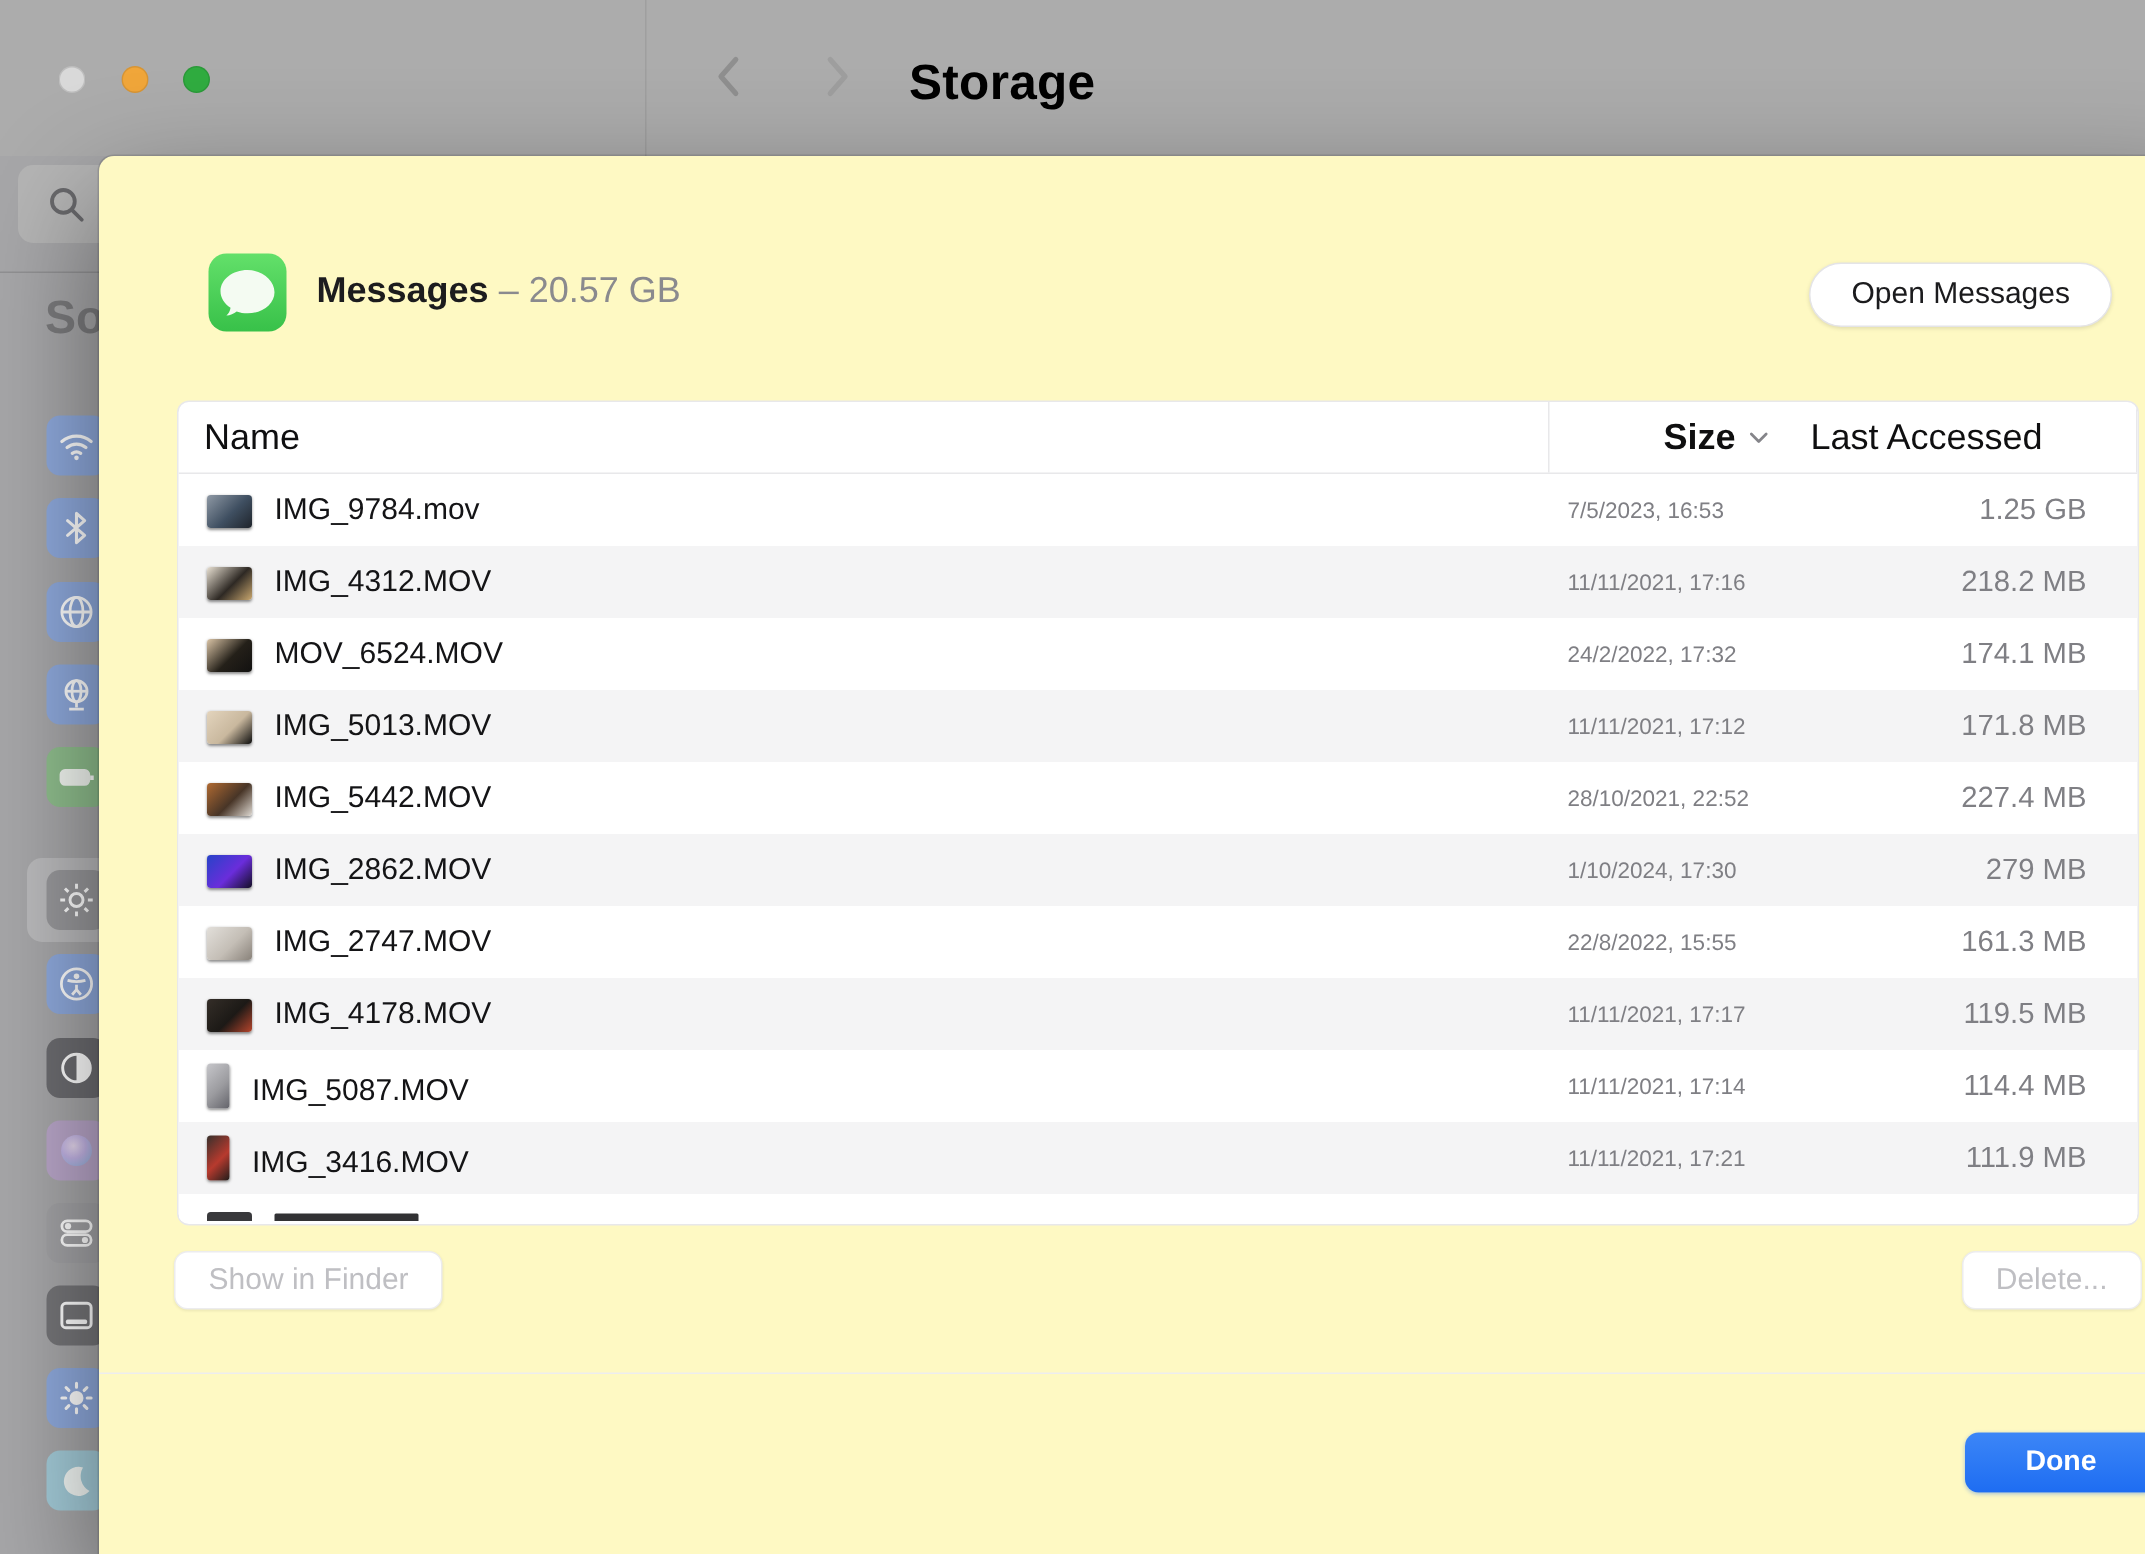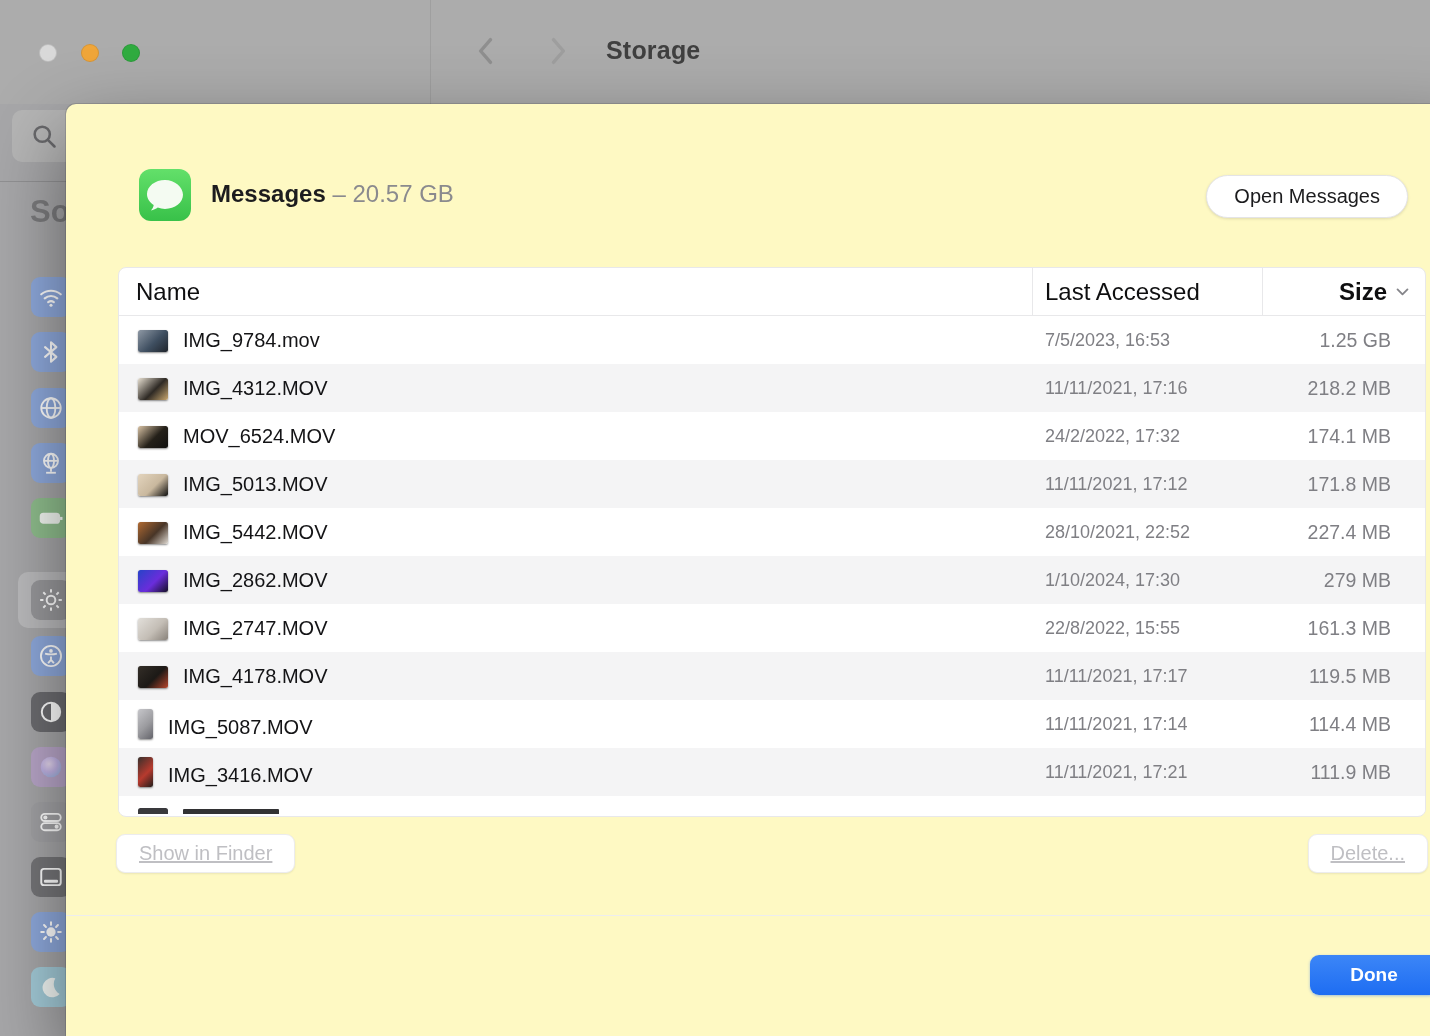--- a/index.html
+++ b/index.html
@@ -14,21 +14,21 @@
   
   .bg-titlebar { position:absolute; left:0; top:0; width:1430px; height:104px; background:#acacac; }
   .bg-titlebar .seam { position:absolute; left:430px; top:0; width:1px; height:104px; background:rgba(0,0,0,0.07); }
   .traffic { position:absolute; top:44px; width:18px; height:18px; border-radius:50%; }
   .t-close { left:39px;  background:#d9d9d9; border:1px solid rgba(0,0,0,0.12); }
   .t-min   { left:81px;  background:#f0a63a; border:1px solid rgba(0,0,0,0.10); }
   .t-zoom  { left:122px; background:#30ac40; border:1px solid rgba(0,0,0,0.10); }
   .nav-chevron { position:absolute; top:34px; width:34px; height:34px; color:#8f8f8f; }
   .nav-back    { left:470px; }
   .nav-forward { left:540px; color:#9e9e9e; }
-  .bg-title { position:absolute; left:606px; top:36px; font-size:25px; font-weight:700; color:#404040; letter-spacing:.2px; }
+  .bg-title { position:absolute; left:606px; top:36px; font-size:33px; font-weight:700; color:#000000; letter-spacing:.2px; }
 
   .bg-sidebar { position:absolute; left:0; top:104px; width:430px; height:932px; background:#a7a7a9; }
   .search-pill { position:absolute; left:12px; top:6px; width:150px; height:52px; border-radius:10px; background:#b5b5b5; }
   .search-pill svg { position:absolute; left:18px; top:12px; width:28px; height:28px; color:#69696c; }
   .sb-divider { position:absolute; left:0; top:77px; width:430px; height:1px; background:rgba(0,0,0,0.13); }
   .profile-text { position:absolute; left:30px; top:90px; font-size:31px; font-weight:600; color:#7b7b7d; }
   .icon-tile { position:absolute; left:31px; width:40px; height:40px; border-radius:9px;
                display:flex; align-items:center; justify-content:center; }
   .icon-tile svg { width:26px; height:26px; color:#ffffff; }
   .tile-highlight { position:absolute; left:18px; top:468px; width:412px; height:56px; border-radius:10px; background:rgba(255,255,255,0.22); }
@@ -58,35 +58,35 @@
   .thead { display:flex; height:48px; align-items:stretch; border-bottom:1px solid #e8e8ea; font-size:24px; color:#0f0f10; }
   .th { display:flex; align-items:center; }
   .th-name { flex:1; padding-left:17px; border-right:1px solid #e8e8ea; }
   .th-accessed { width:230px; padding-left:12px; border-right:1px solid #e8e8ea; }
   .th-size { width:162px; justify-content:flex-end; padding-right:14px; font-weight:700; gap:7px; }
   .th-size svg { width:17px; height:17px; color:#85858a; }
   .tbody { height:500px; overflow:hidden; }
   .row { display:flex; height:48px; align-items:center; font-size:20px; }
   .row:nth-child(even) { background:#f4f4f5; }
   .cell-name { flex:1; display:flex; align-items:flex-end; padding-left:19px; gap:15px; color:#141416; }
-  .cell-accessed { width:230px; padding-left:12px; color:#7f7f84; font-size:18px; }
+  .cell-accessed { width:230px; padding-left:12px; color:#7f7f84; font-size:15px; }
   .cell-size { width:162px; text-align:right; padding-right:34px; color:#7f7f84; font-size:19.5px; }
   .thumb { width:30px; height:22px; border-radius:2.5px; box-shadow:0 1px 2px rgba(0,0,0,0.45); flex:0 0 auto; }
   .thumb.portrait { width:15px; height:30px; }
   .partial-row { position:relative; height:18px; background:#fff; overflow:hidden; }
   .partial-row .p-thumb { position:absolute; left:19px; top:12px; width:30px; height:24px; background:#39393c; border-radius:2.5px; }
   .partial-row .p-text { position:absolute; left:64px; top:13px; width:96px; height:6px; background:#323234; border-radius:1px; }
 
   
   .ghost-btn {
     position:absolute; top:730px; height:39px; padding:0 22px;
     border:1px solid #ececee; border-radius:9px; background:#fff;
     box-shadow:0 1px 2px rgba(0,0,0,0.08);
     font-size:20px; color:#bfbfc3; font-family:inherit;
-    display:flex; align-items:center;text-decoration:underline;
+    display:flex; align-items:center;
   }
   .finder-btn { left:50px; }
   .delete-btn { right:50px; }
   .sheet-divider { position:absolute; left:0; right:0; top:811px; height:1px; background:#ededef; }
   .done-btn {
     position:absolute; right:40px; top:851px; width:128px; height:40px;
     border:none; border-radius:9px;
     background:linear-gradient(#3c86f7,#1e6df2);
     color:#ffffff; font-size:19px; font-weight:600; font-family:inherit; cursor:pointer;
     box-shadow:0 1px 3px rgba(30,109,242,0.4);
@@ -229,27 +229,27 @@
 
   <div class="sheet-title">
     <span>Messages</span><span class="size-info"> – 20.57 GB</span>
   </div>
 
   <button class="open-btn">Open Messages</button>
 
   <div class="table">
     <div class="thead">
       <div class="th th-name">Name</div>
-      <div class="th th-accessed">Last Accessed</div>
       <div class="th th-size">
         <span>Size</span>
         <svg viewBox="0 0 24 24" fill="none" stroke="currentColor" stroke-width="2.6" stroke-linecap="round" stroke-linejoin="round">
             <polyline points="5,9 12,16 19,9"></polyline>
           </svg>
       </div>
+      <div class="th th-accessed">Last Accessed</div>
     </div>
     <div class="tbody" id="tbody">
   <div class="row">
     <div class="cell-name">
       <div class="thumb" style="background: linear-gradient(135deg, rgb(143, 153, 165) 0%, rgb(63, 79, 97) 55%, rgb(31, 36, 43) 100%);"></div>
       <span class="fname">IMG_9784.mov</span>
     </div>
     <div class="cell-accessed">7/5/2023, 16:53</div>
     <div class="cell-size">1.25 GB</div>
   </div>

